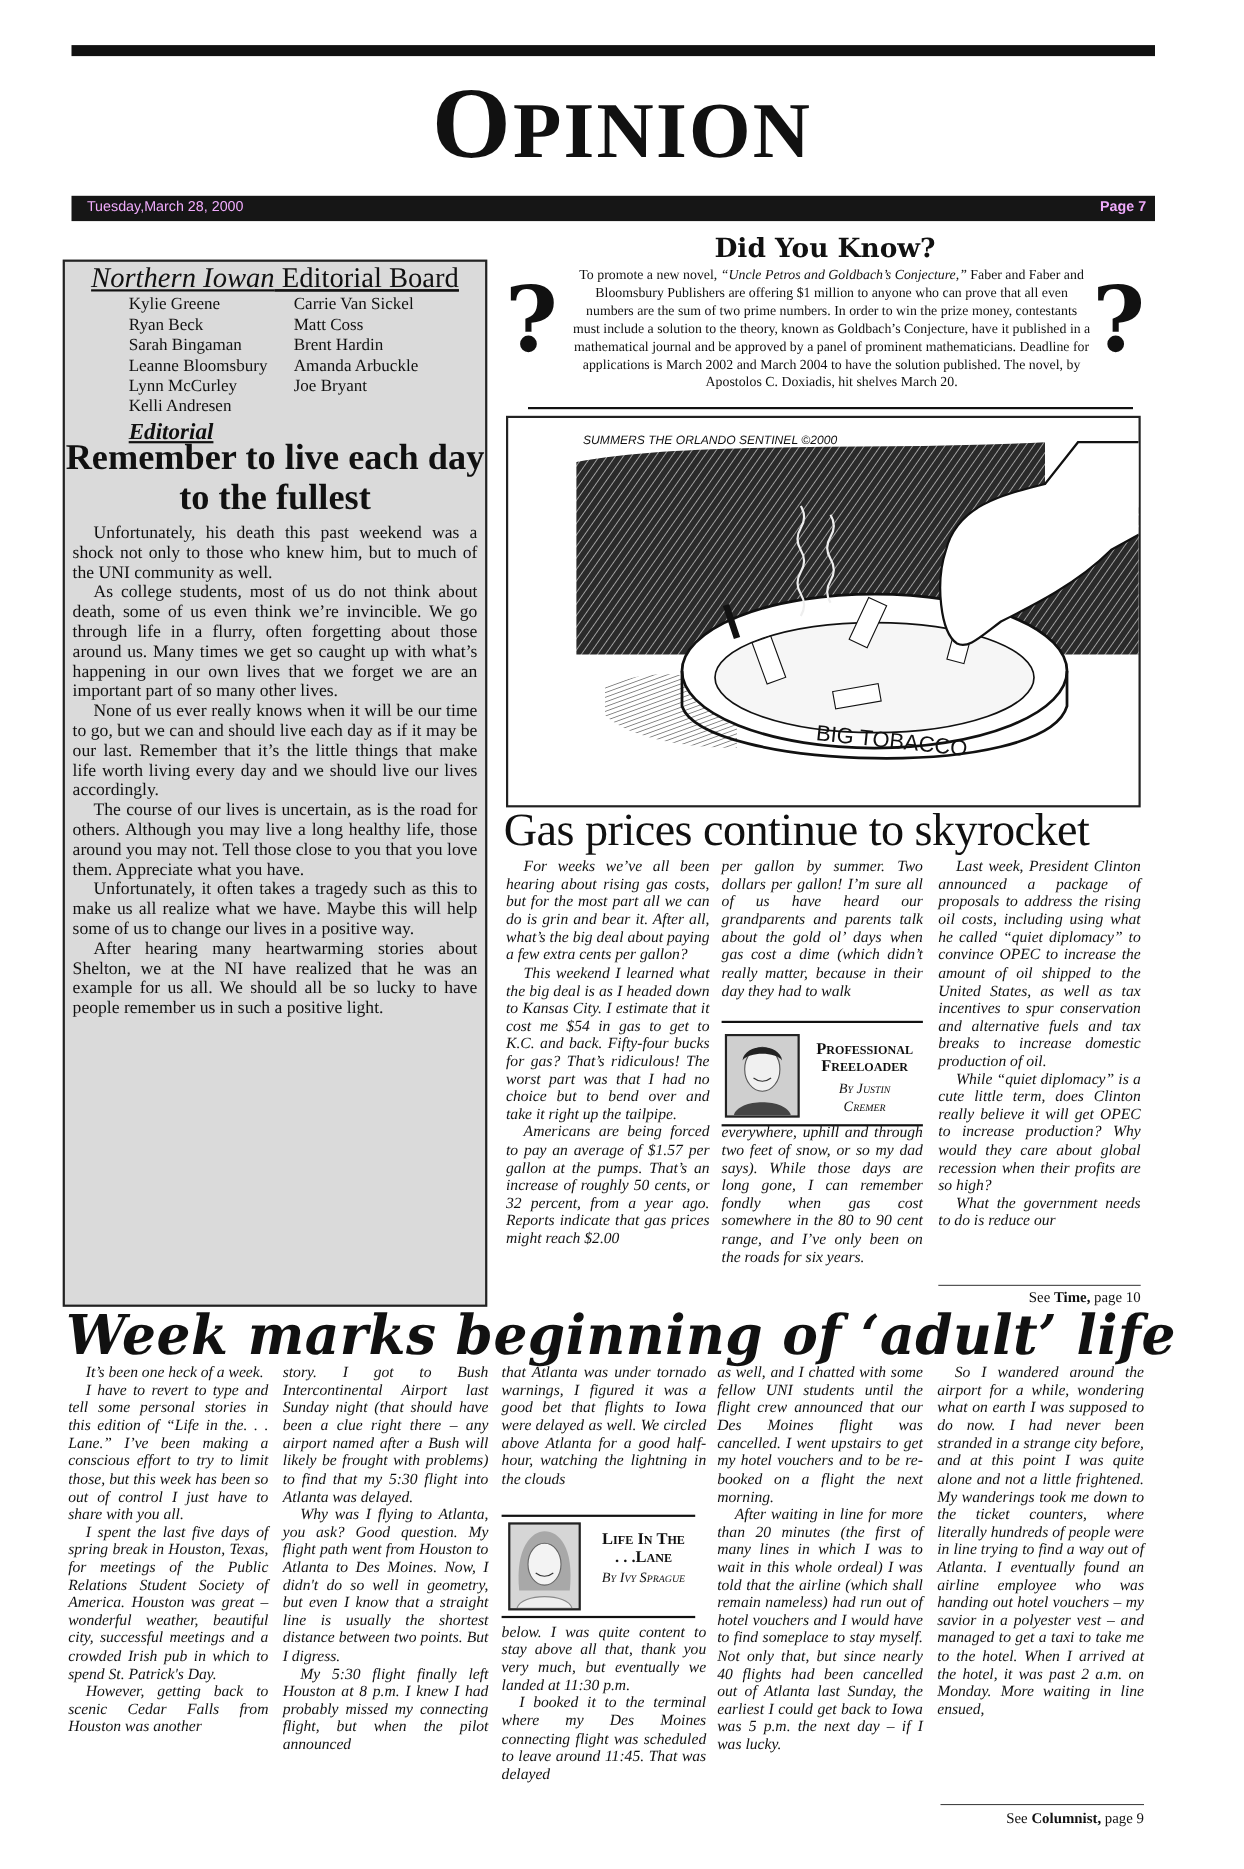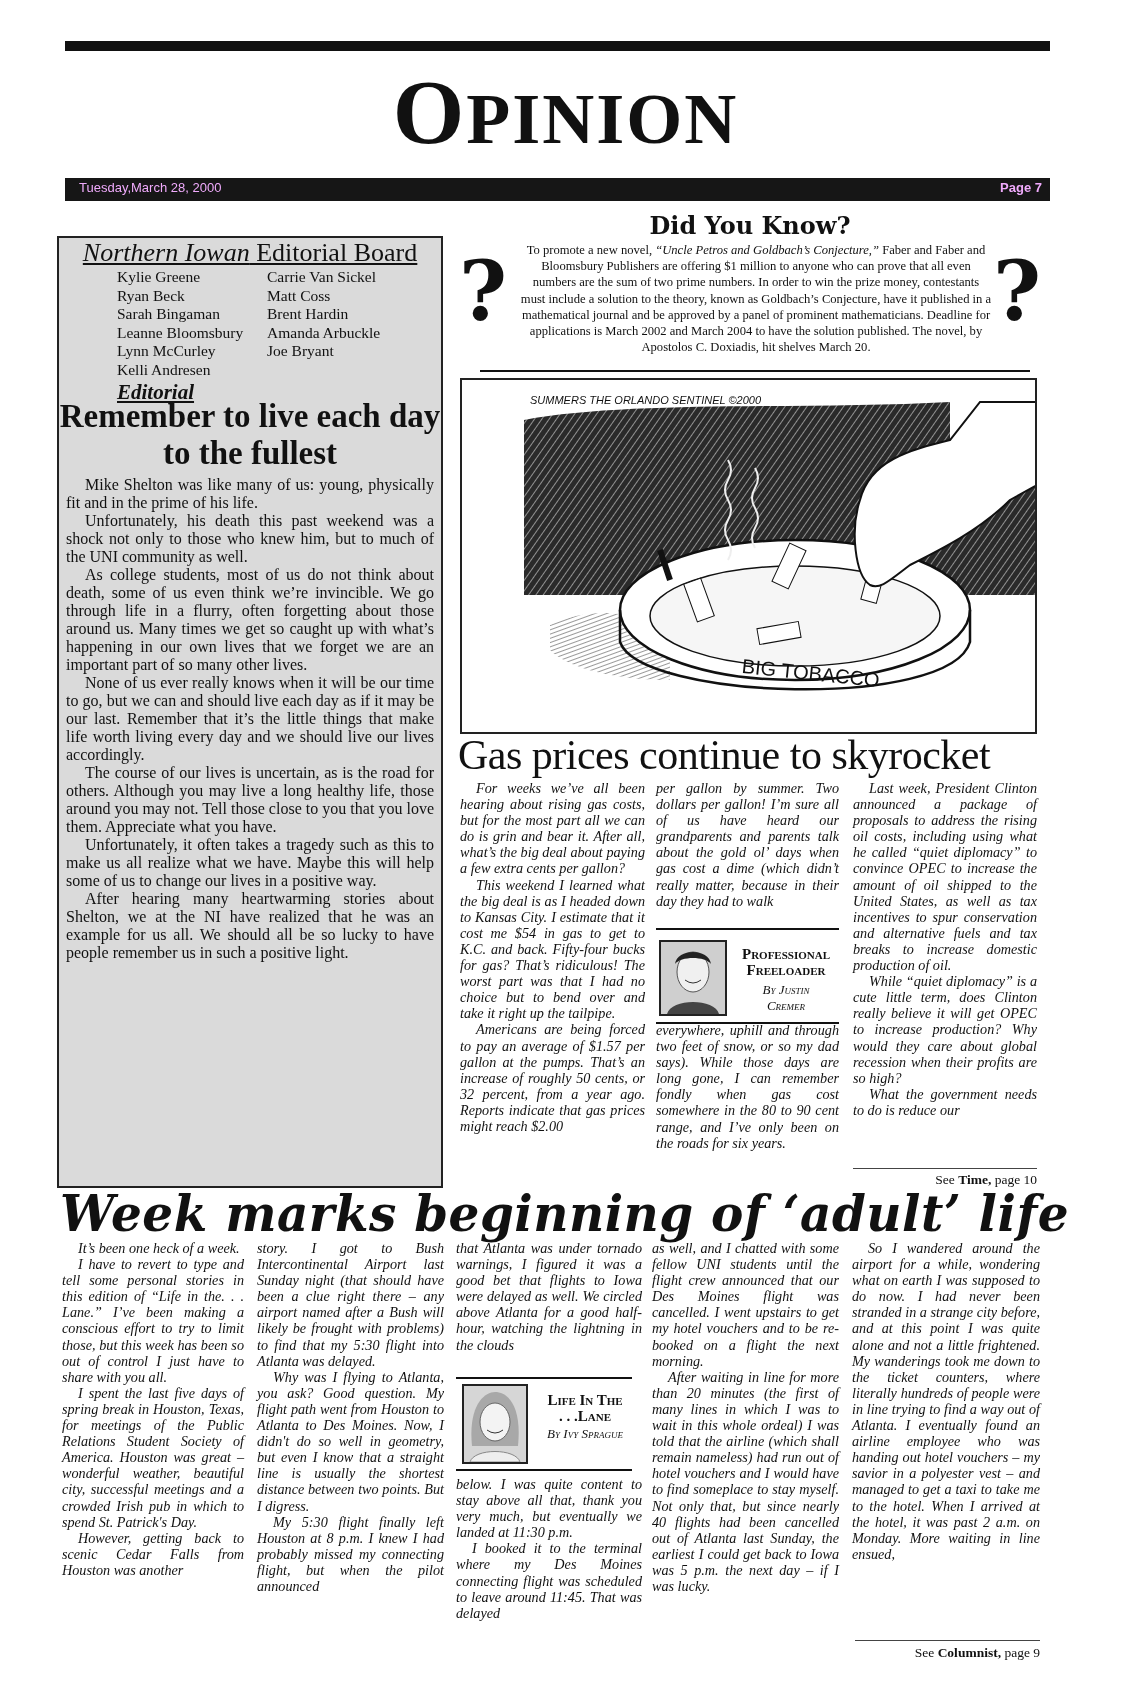--- a/index.html
+++ b/index.html
@@ -81,21 +81,20 @@
     <div>Leanne Bloomsbury</div>
     <div>Amanda Arbuckle</div>
     <div>Lynn McCurley</div>
     <div>Joe Bryant</div>
     <div>Kelli Andresen</div>
     <div></div>
   </div>
   <div class="ed-label">Editorial</div>
   <div class="ed-headline">Remember to live each day to the fullest</div>
   <div class="ed-body">
-    <p>Mike Shelton was like many of us: young, physically fit and in the prime of his life.</p>
     <p>Unfortunately, his death this past weekend was a shock not only to those who knew him, but to much of the UNI community as well.</p>
     <p>As college students, most of us do not think about death, some of us even think we’re invincible. We go through life in a flurry, often forgetting about those around us. Many times we get so caught up with what’s happening in our own lives that we forget we are an important part of so many other lives.</p>
     <p>None of us ever really knows when it will be our time to go, but we can and should live each day as if it may be our last. Remember that it’s the little things that make life worth living every day and we should live our lives accordingly.</p>
     <p>The course of our lives is uncertain, as is the road for others. Although you may live a long healthy life, those around you may not. Tell those close to you that you love them. Appreciate what you have.</p>
     <p>Unfortunately, it often takes a tragedy such as this to make us all realize what we have. Maybe this will help some of us to change our lives in a positive way.</p>
     <p>After hearing many heartwarming stories about Shelton, we at the NI have realized that he was an example for us all. We should all be so lucky to have people remember us in such a positive light.</p>
   </div>
 </div>
 
 <div class="abs dyk-title">Did You Know?</div>

